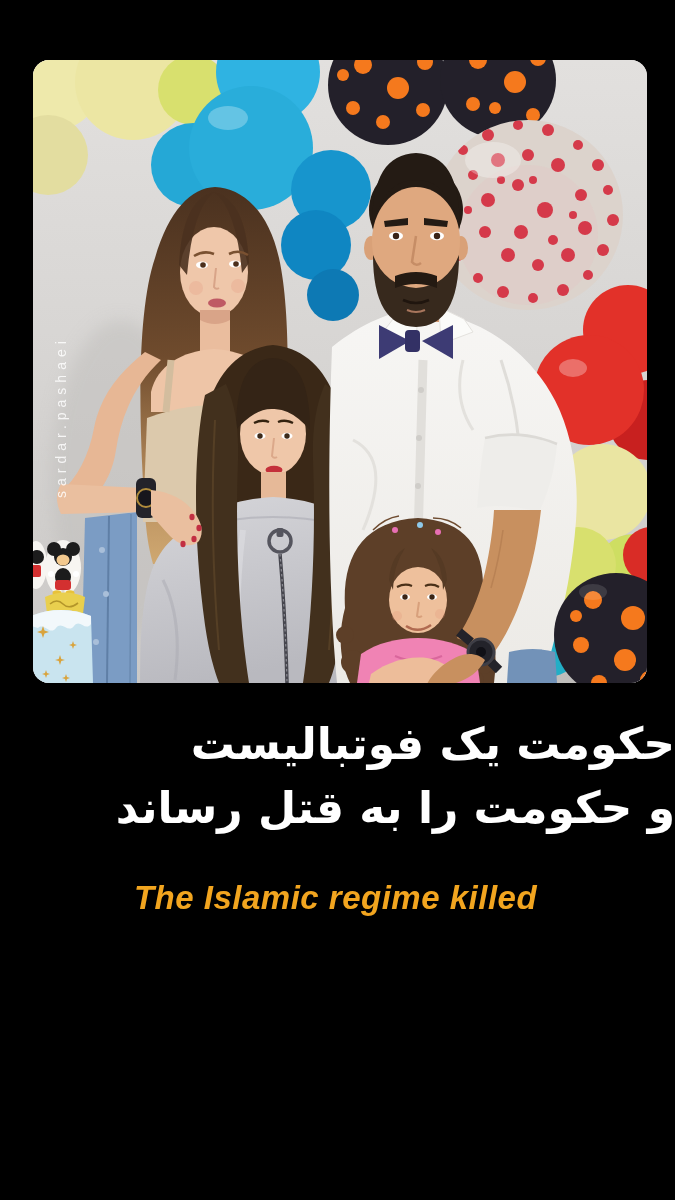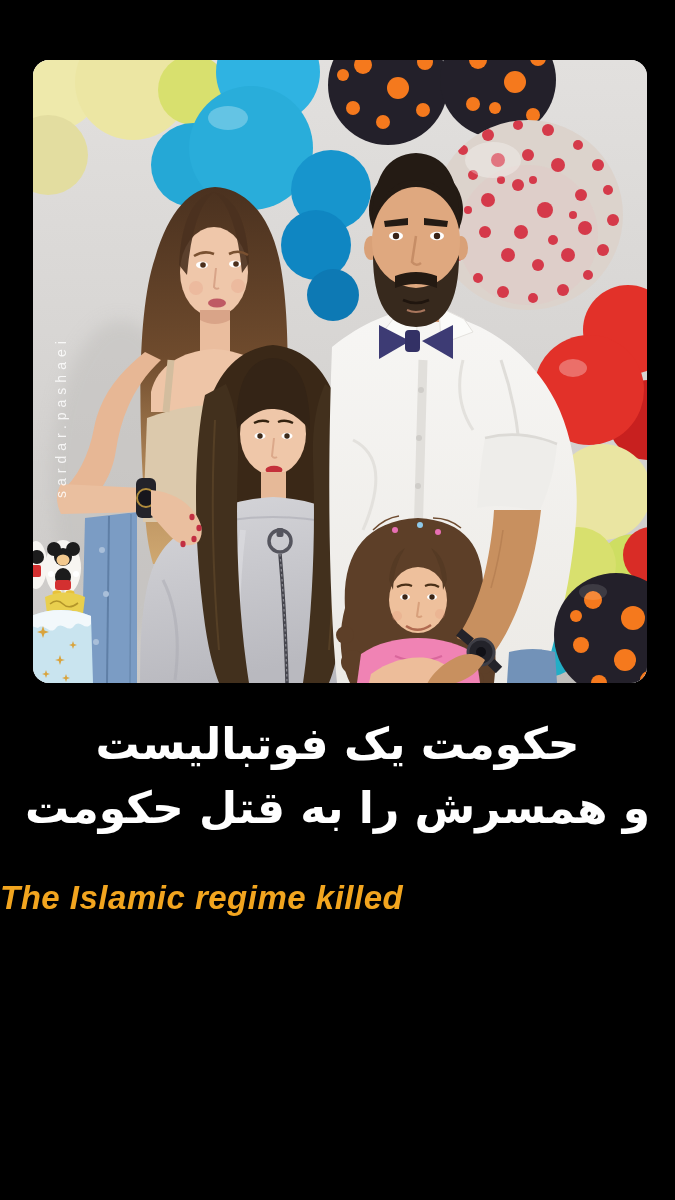--- a/index.html
+++ b/index.html
@@ -16,27 +16,28 @@
   .watermark{
     position:absolute;left:20px;top:138px;height:300px;
     writing-mode:vertical-rl;transform:rotate(180deg);
     font-family:"Liberation Sans", sans-serif;
     font-size:14px;font-weight:400;letter-spacing:5px;
     color:rgba(255,255,255,0.82);
     user-select:none;
   }
   .caption-fa{
     position:absolute;left:0;right:0;top:712px;
-    text-align:center;direction:rtl;
+    text-align:right;direction:rtl;
     font-family:"DejaVu Sans", sans-serif;
     font-size:44px;font-weight:700;line-height:64px;
     color:#ffffff;
   }
   .caption-en{
     position:absolute;left:0;right:4px;top:879px;
+    text-align:center;
     font-family:"Liberation Sans", sans-serif;
     font-style:italic;font-weight:700;
     font-size:33px;line-height:37px;letter-spacing:.5px;
     color:#f2a51f;
   }
 </style>
 </head>
 <body style="background: rgb(0, 0, 0);">
 
 <figure class="photo">
@@ -363,18 +364,18 @@
           <circle cx="543" cy="556" r="6"></circle>
       </g>
       <ellipse cx="560" cy="532" rx="14" ry="8" fill="#ffffff" opacity="0.12"></ellipse>
     </g>
   </svg>
   <div class="watermark">sardar.pashaei</div>
 </figure>
 
 <div class="caption-fa" style="color: rgb(255, 255, 255);">
   <div>حکومت یک فوتبالیست</div>
-  <div>و همسرش را به قتل حکومت</div>
+  <div>و حکومت را به قتل رساند</div>
 </div>
 
 <div class="caption-en" style="color: rgb(242, 165, 31);">
   <div>The Islamic regime killed</div>
 </div>
 
 </body></html>

